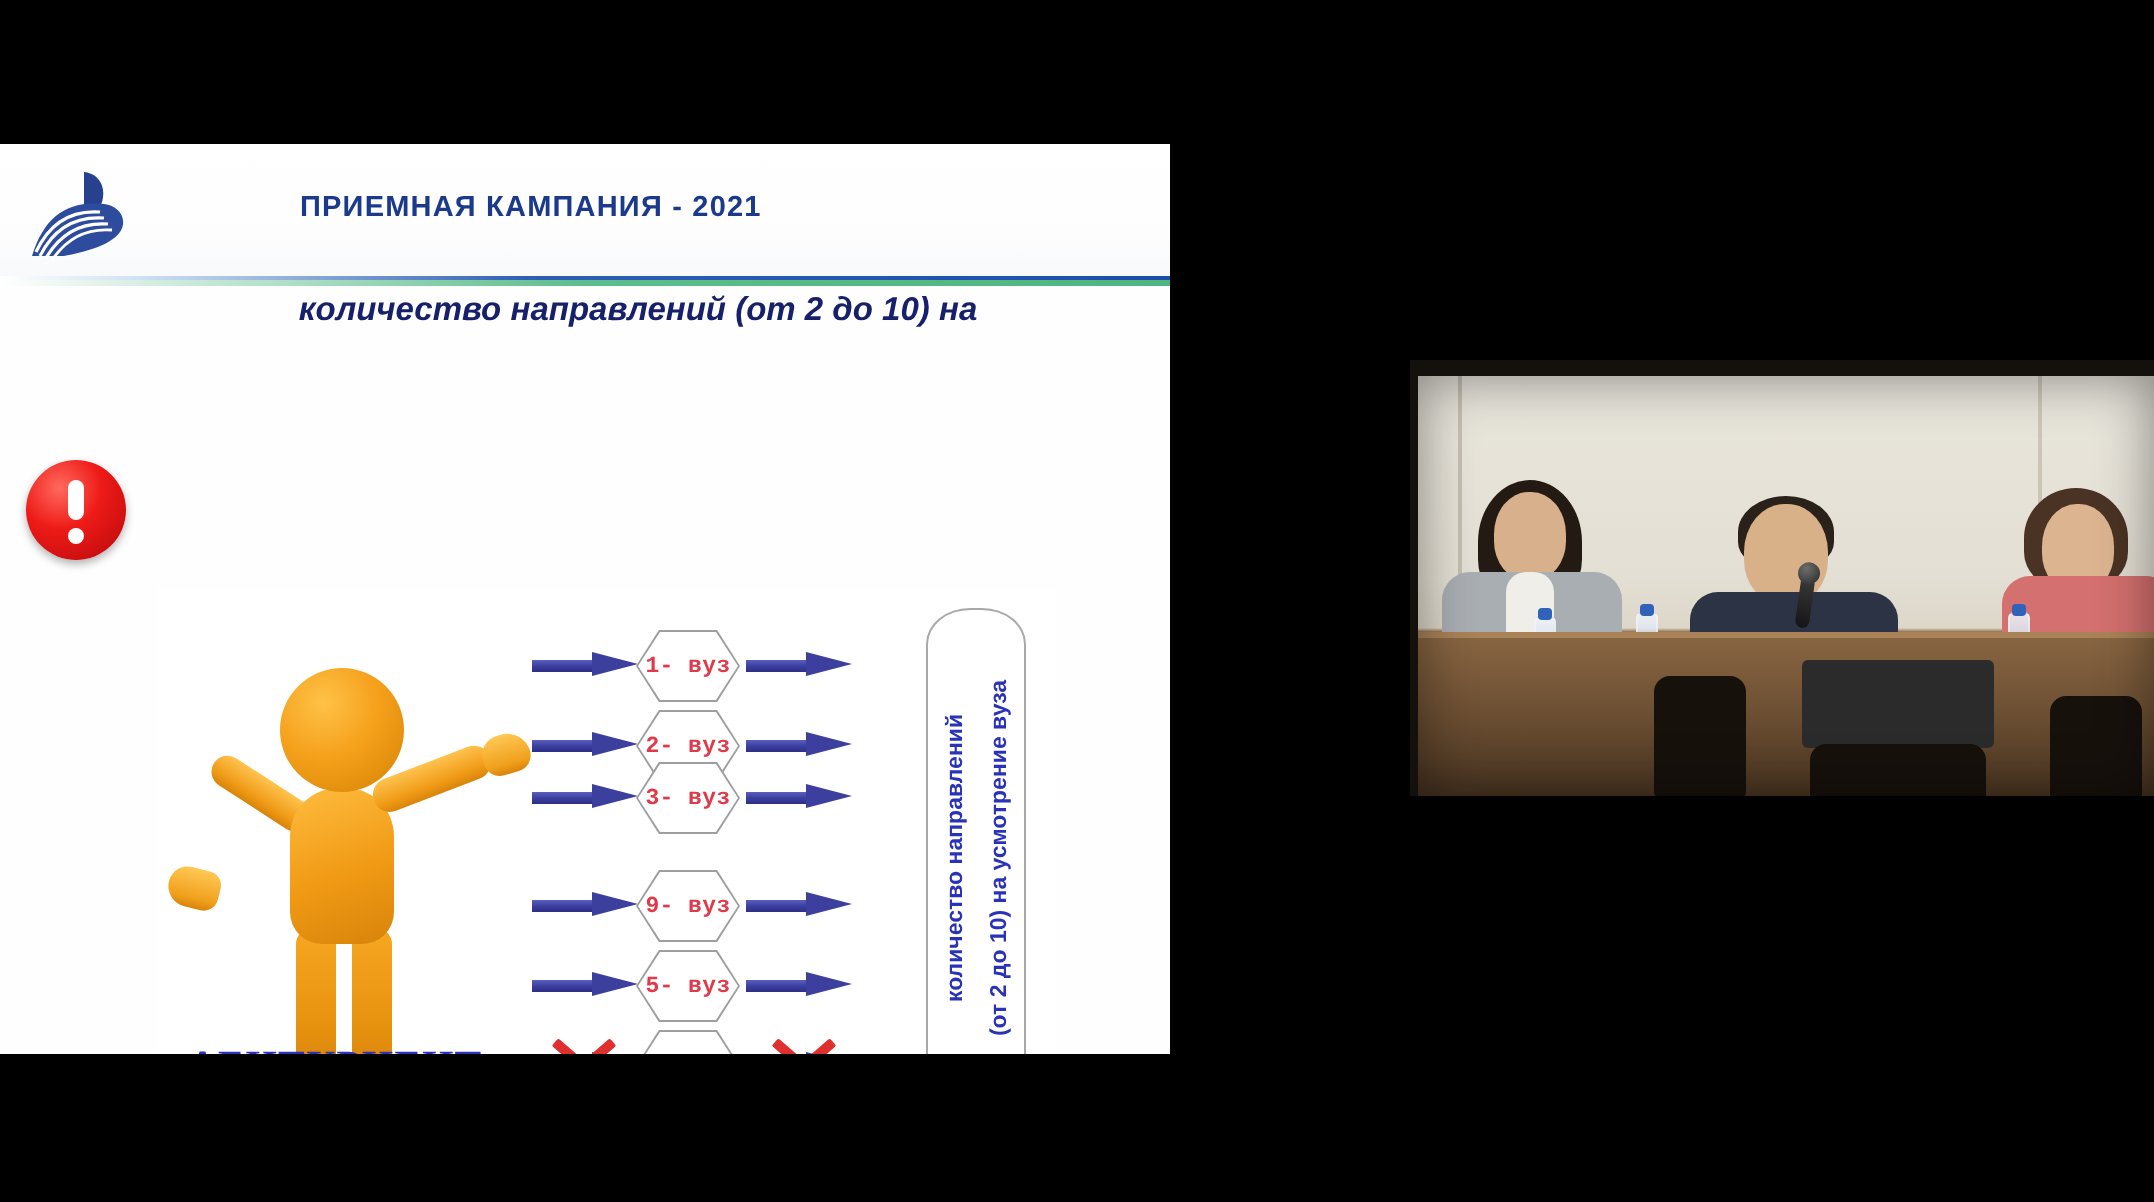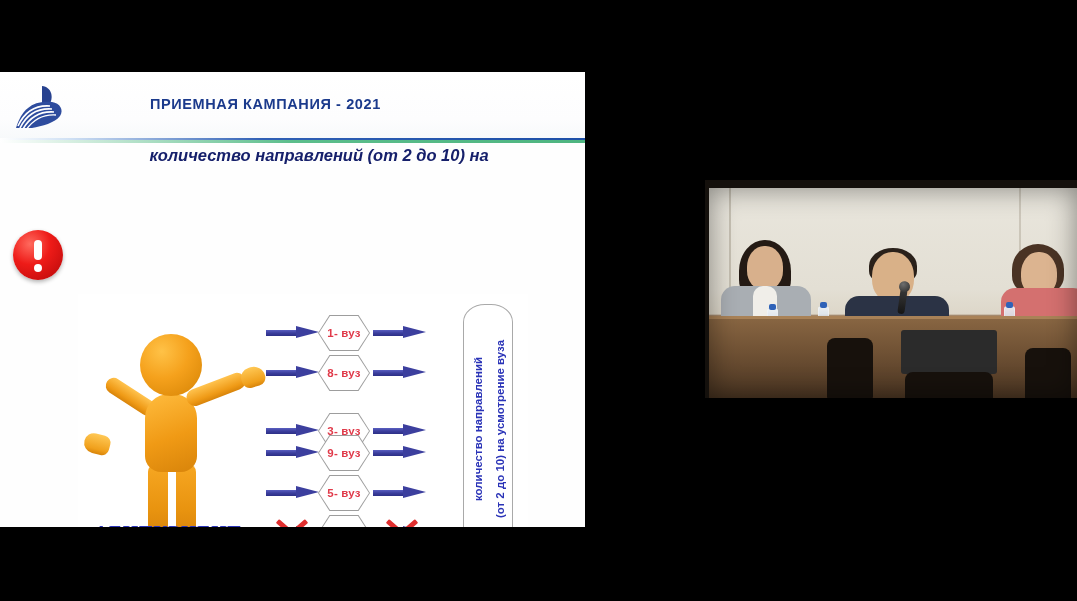--- a/index.html
+++ b/index.html
@@ -139,21 +139,21 @@
     background:#9d9d9d;
     clip-path:polygon(22% 0%,78% 0%,100% 50%,78% 100%,22% 100%,0% 50%);
   }
   .hex .shape-fill{
     position:absolute;left:1px;top:1px;right:1px;bottom:1px;
     background:#fff;
     clip-path:polygon(22% 0%,78% 0%,100% 50%,78% 100%,22% 100%,0% 50%);
   }
   .hex .lbl{
     position:absolute;inset:0;display:flex;align-items:center;justify-content:center;
-    font-family:Liberation Sans, sans-serif;
+    font-family:Liberation Mono, monospace;
     font-size:11.5px;font-weight:bold;color:#e03a4a;letter-spacing:.2px;
   }
 
   .cross{
     position:absolute;top:-1px;width:36px;height:36px;
   }
   .cross span{
     position:absolute;left:50%;top:50%;width:38px;height:4.5px;
     margin-left:-19px;margin-top:-2.2px;background:#e02f2f;border-radius:1px;
   }
@@ -324,24 +324,24 @@
               <div class="shaft"></div>
               <div class="tip"></div>
             </div>
             <div class="arrow right">
               <div class="shaft"></div>
               <div class="tip"></div>
             </div>
             <div class="hex">
               <div class="shape-outline"></div>
               <div class="shape-fill"></div>
-              <div class="lbl">8- вуз</div>
-            </div>
-          </div>
-          <div class="row" style="top: 120px;">
+              <div class="lbl">2- вуз</div>
+            </div>
+          </div>
+          <div class="row" style="top: 88px;">
             <div class="arrow left">
               <div class="shaft"></div>
               <div class="tip"></div>
             </div>
             <div class="arrow right">
               <div class="shaft"></div>
               <div class="tip"></div>
             </div>
             <div class="hex">
               <div class="shape-outline"></div>

